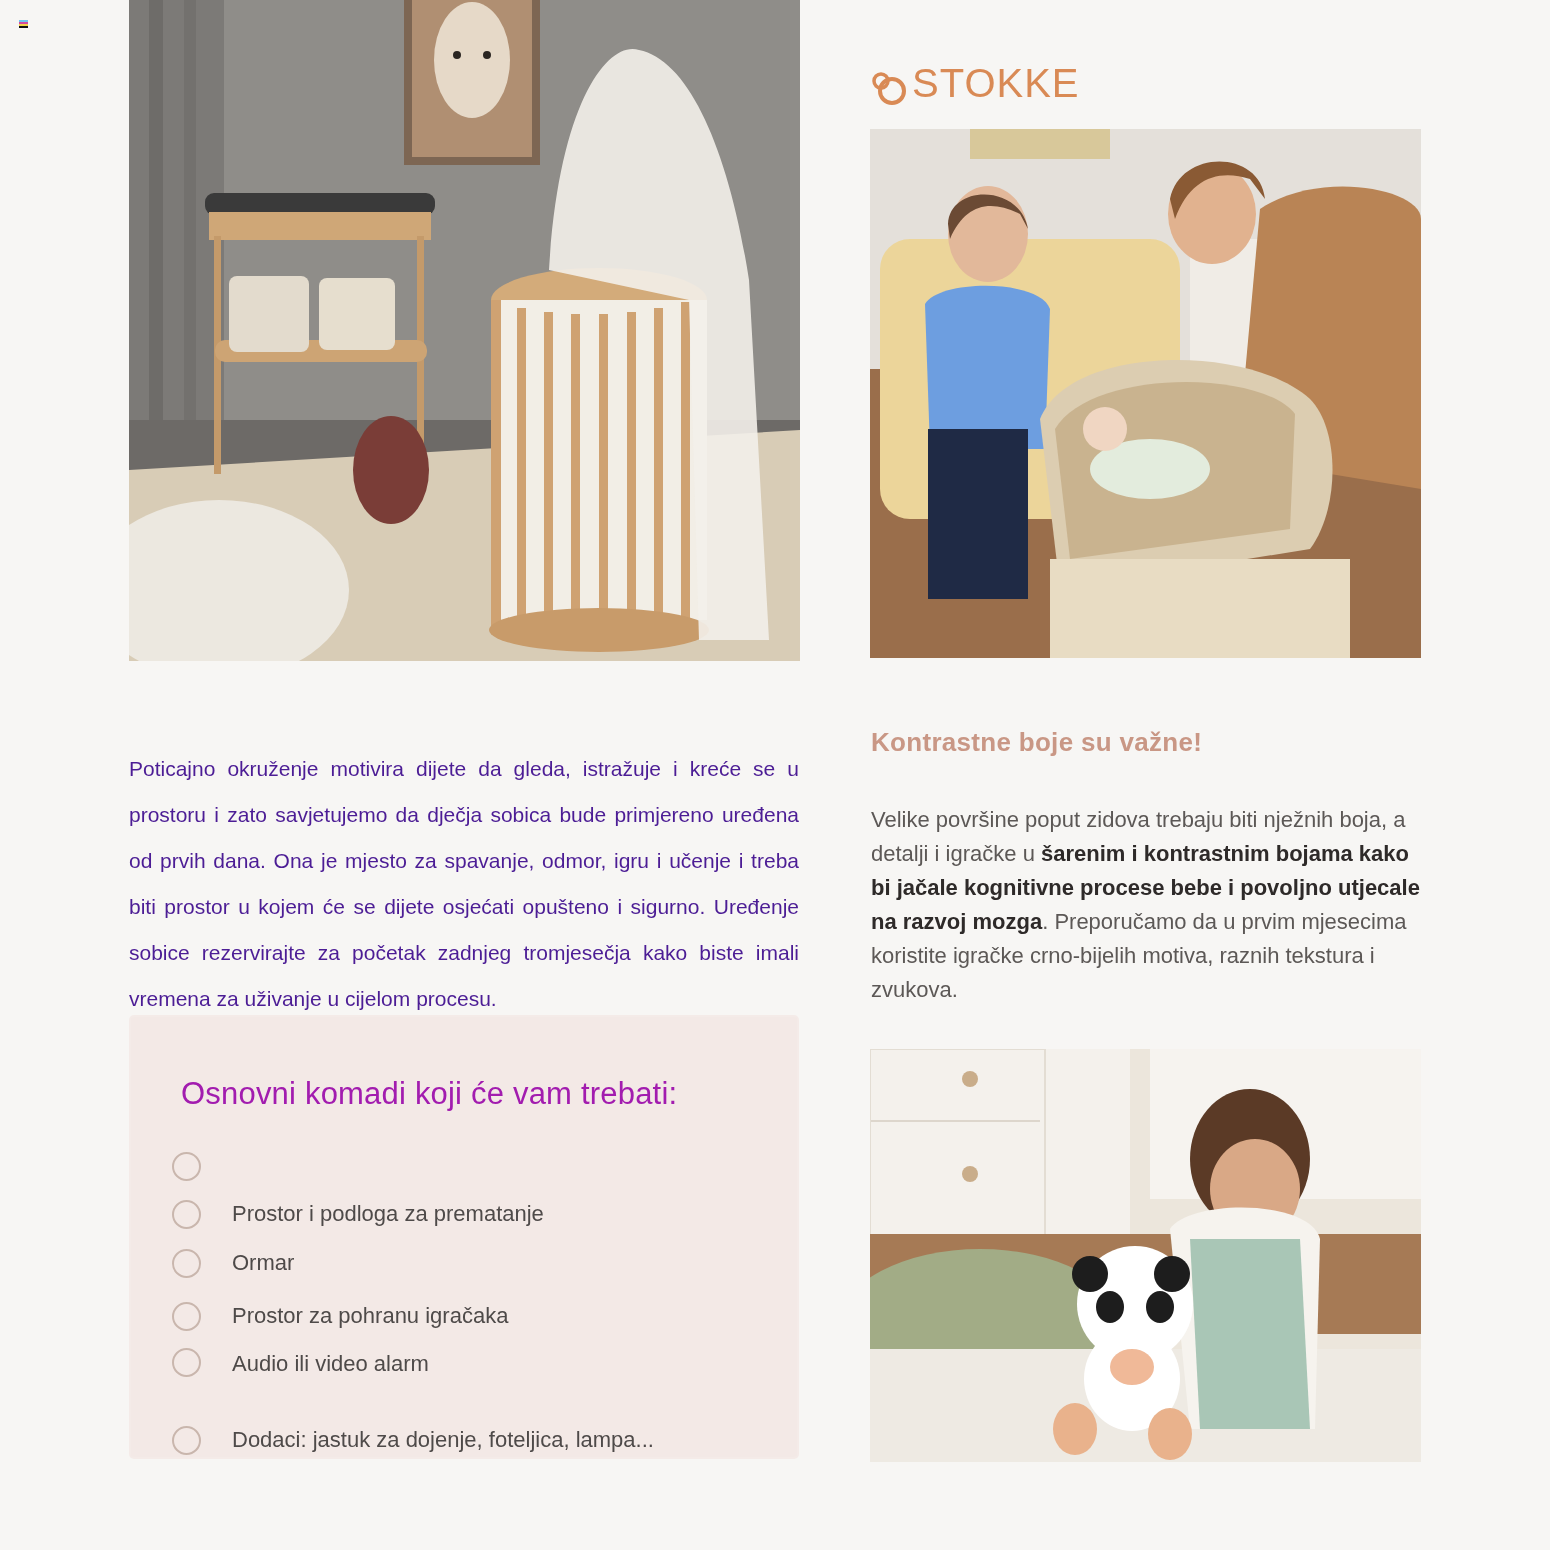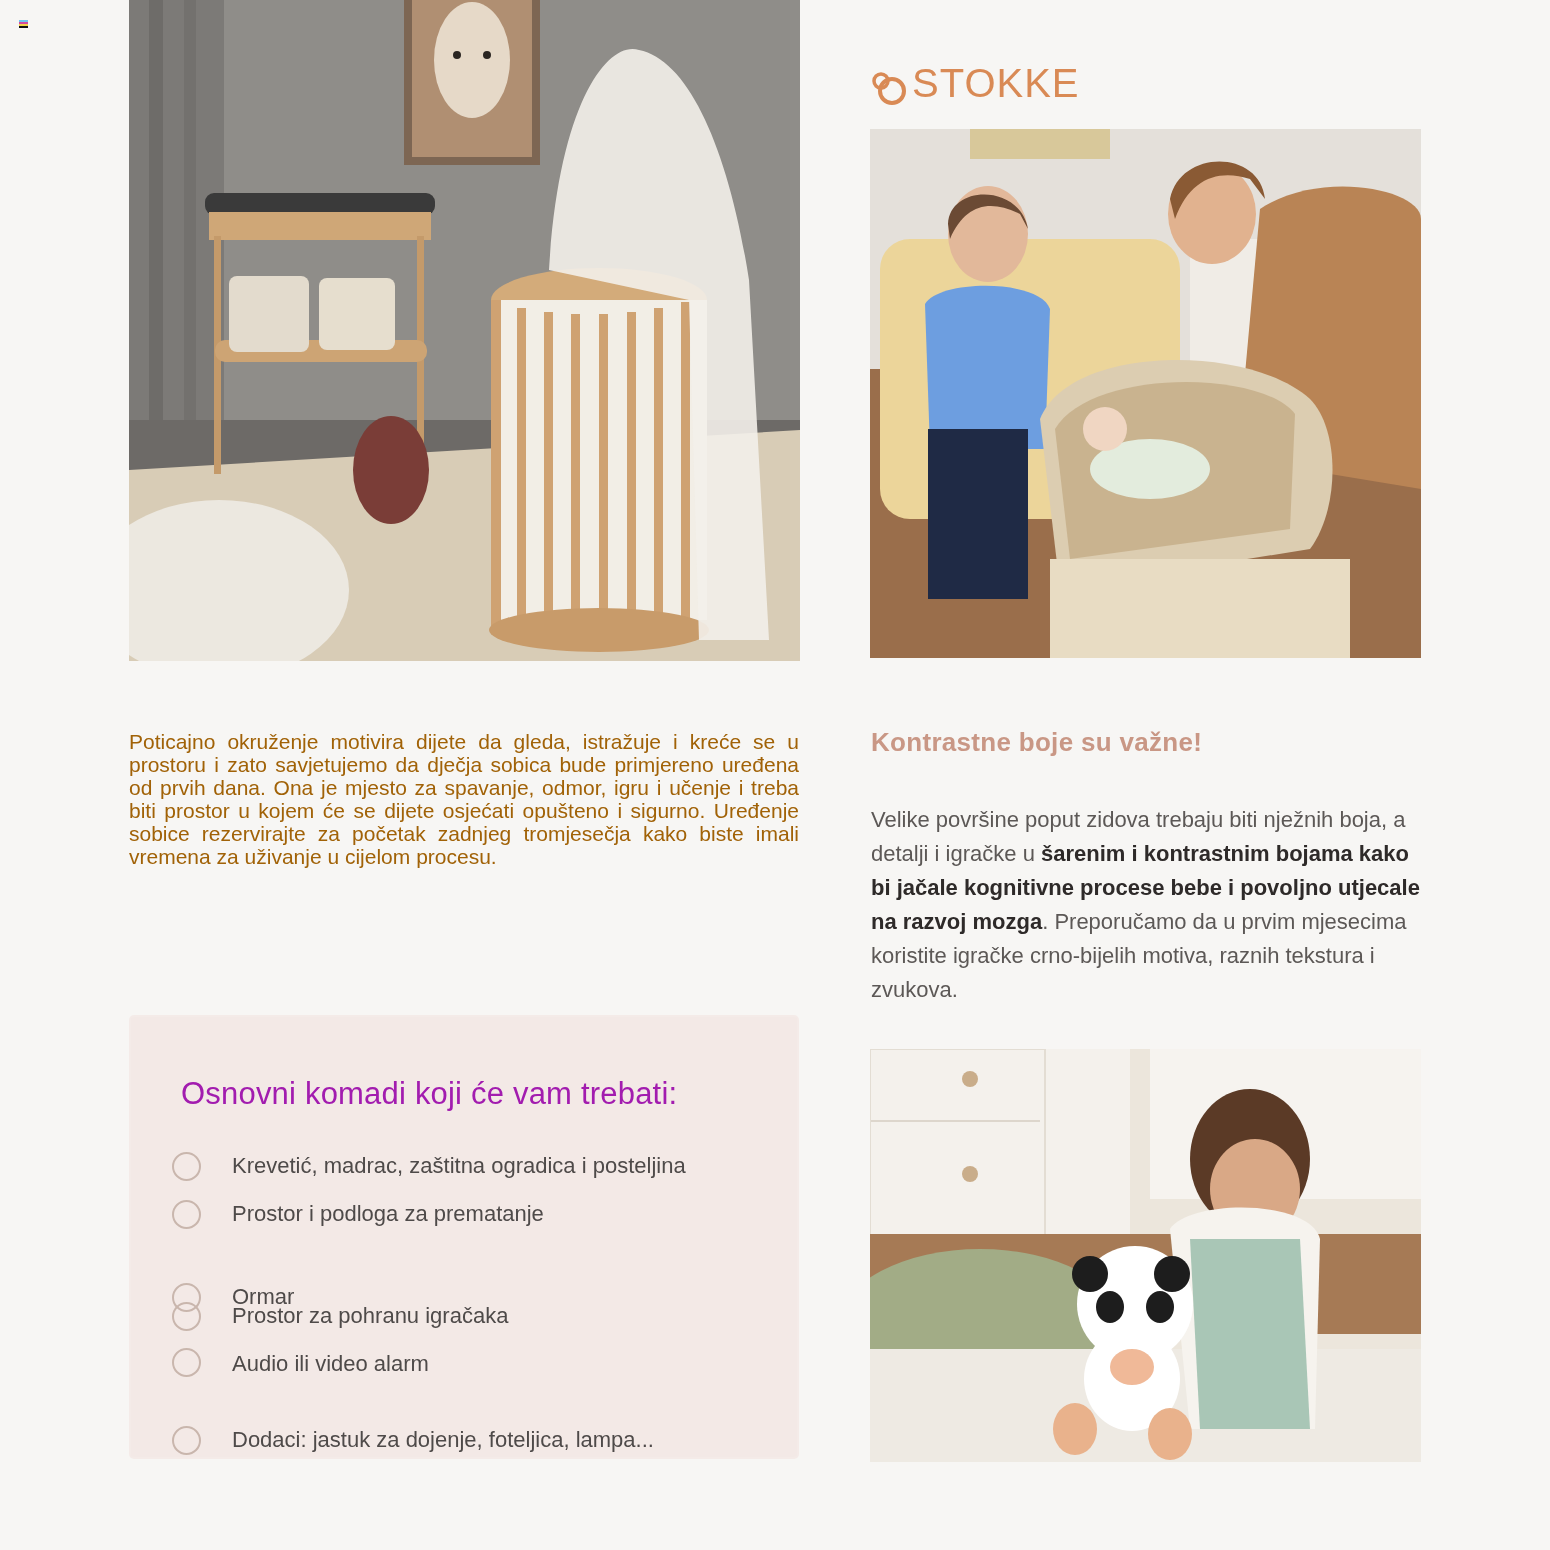--- a/index.html
+++ b/index.html
@@ -10,22 +10,22 @@
     color: #4a4746;
   }
   .abs { position: absolute; }
   .tiny-flag { left: 19px; top: 20px; width: 9px; height: 8px; }
   .tiny-flag span { display: block; height: 2px; }
   .photo { overflow: hidden; }
   .photo svg { display: block; width: 100%; height: 100%; }
   .logo { left: 870px; top: 60px; height: 46px; display: flex; align-items: flex-end; gap: 4px; }
   .logo-text { font-size: 40px; letter-spacing: 1px; color: #d98a55; font-weight: 400; }
   .body-left {
-    left: 129px; top: 730px; width: 670px;
-    font-size: 21px; line-height: 23px; text-align: justify; color: #a16207;
+    left: 129px; top: 746px; width: 670px;
+    font-size: 21px; line-height: 46px; text-align: justify; color: #4c1d95;
   }
   .heading-right {
     left: 871px; top: 727px; width: 560px;
     font-size: 26px; font-weight: 700; color: #c99785; letter-spacing: 0.3px;
   }
   .body-right {
     left: 871px; top: 803px; width: 560px;
     font-size: 22px; line-height: 34px; color: #5c5856;
   }
   .body-right b { color: #2e2a29; font-weight: 700; }
@@ -128,27 +128,26 @@
 <div class="abs body-left">Poticajno okruženje motivira dijete da gleda, istražuje i kreće se u prostoru i zato savjetujemo da dječja sobica bude primjereno uređena od prvih dana. Ona je mjesto za spavanje, odmor, igru i učenje i treba biti prostor u kojem će se dijete osjećati opušteno i sigurno. Uređenje sobice rezervirajte za početak zadnjeg tromjesečja kako biste imali vremena za uživanje u cijelom procesu.</div>
 
 <div class="abs heading-right">Kontrastne boje su važne!</div>
 <div class="abs body-right"><span>Velike površine poput zidova trebaju biti nježnih boja, a detalji i igračke u </span><b>šarenim i kontrastnim bojama kako bi jačale kognitivne procese bebe i povoljno utjecale na razvoj mozga</b><span>. Preporučamo da u prvim mjesecima koristite igračke crno-bijelih motiva, raznih tekstura i zvukova.</span></div>
 
 <div class="abs checklist-box"></div>
 <div class="abs checklist-title">Osnovni komadi koji će vam trebati:</div>
 
 <div class="abs check-item" style="top:1149px;">
   <span class="check-circle"></span>
-  <span class="check-label">Krevetić, madrac, zaštitna ogradica i posteljina</span>
 </div>
 <div class="abs check-item" style="top:1197px;">
   <span class="check-circle"></span>
   <span class="check-label">Prostor i podloga za prematanje</span>
 </div>
-<div class="abs check-item" style="top:1246px;margin-top:34px;">
+<div class="abs check-item" style="top:1246px;">
   <span class="check-circle"></span>
   <span class="check-label">Ormar</span>
 </div>
 <div class="abs check-item" style="top:1299px;">
   <span class="check-circle"></span>
   <span class="check-label">Prostor za pohranu igračaka</span>
 </div>
 <div class="abs check-item" style="top:1343px;align-items:flex-end;">
   <span class="check-circle"></span>
   <span class="check-label">Audio ili video alarm</span>

